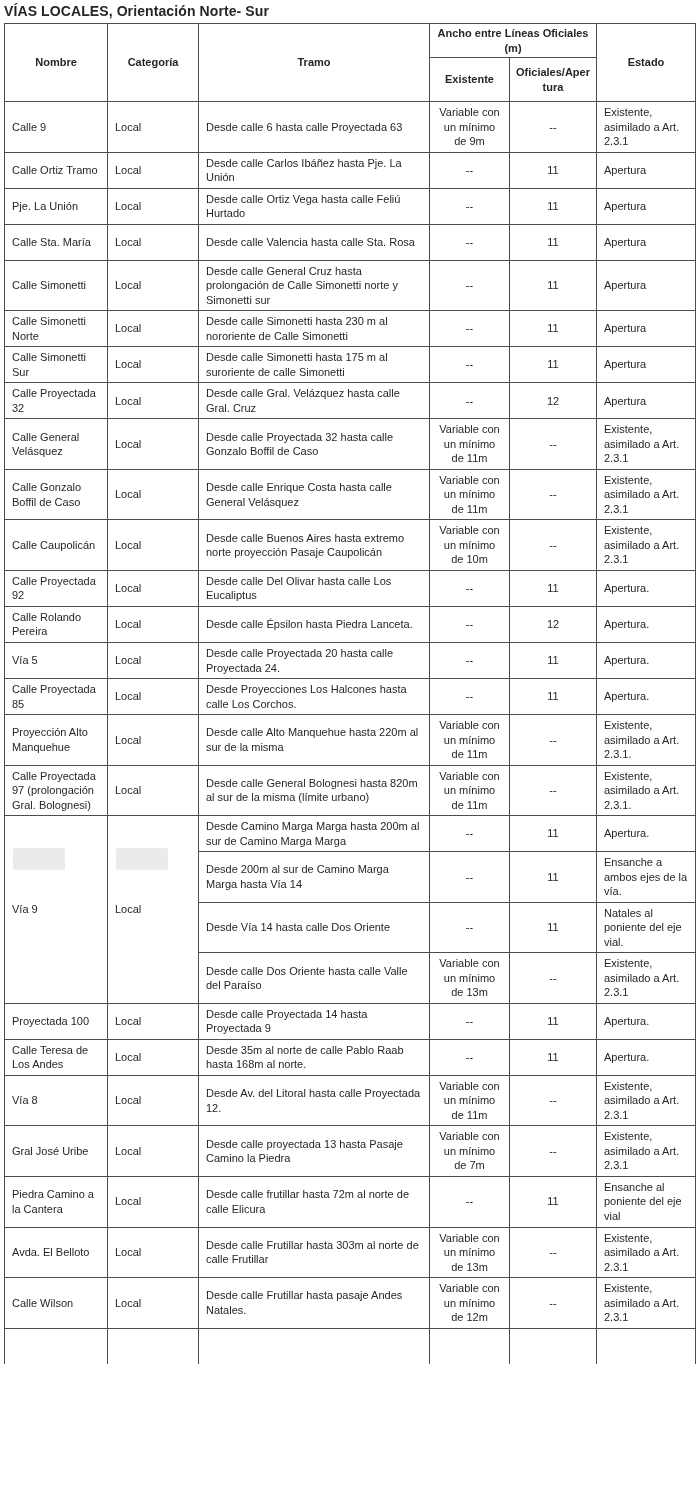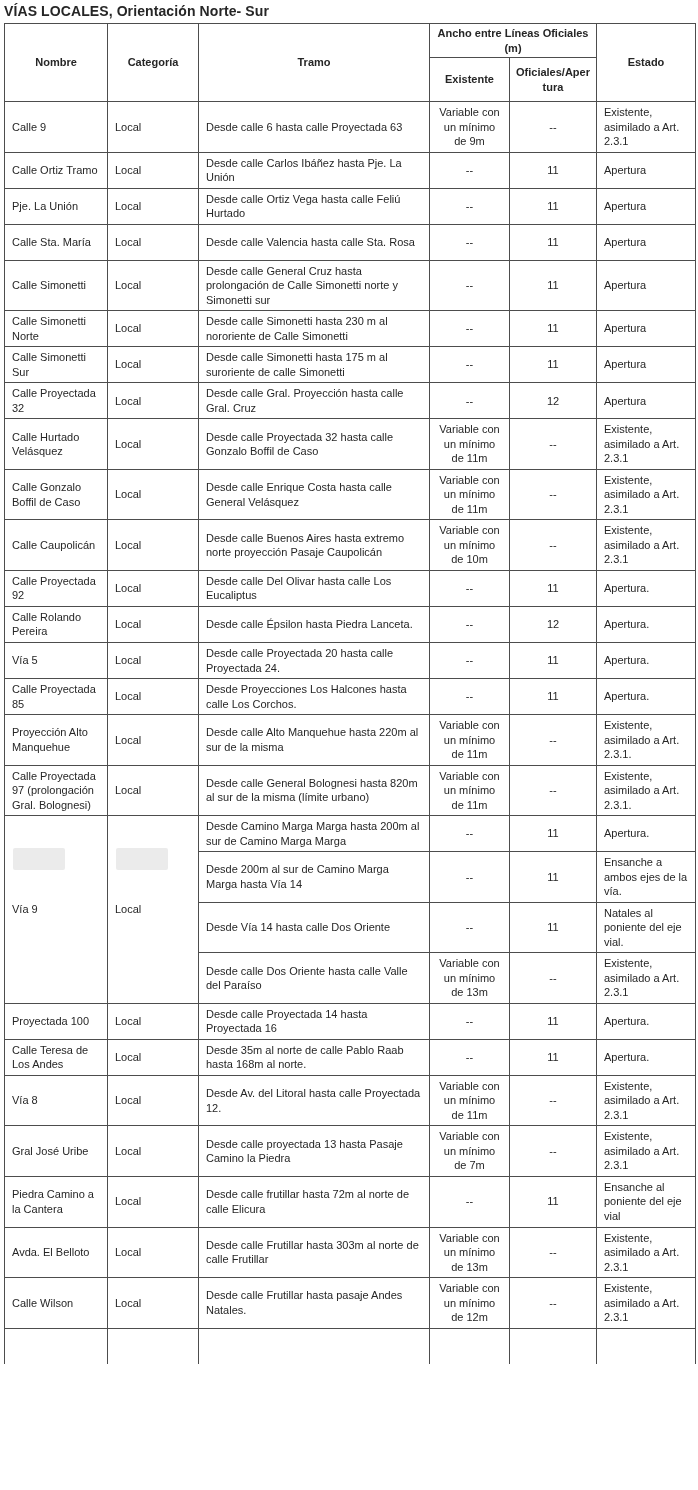--- a/index.html
+++ b/index.html
@@ -130,27 +130,27 @@
         <td class="name-cell">Calle Simonetti Sur</td>
         <td class="name-cell">Local</td>
         <td>Desde calle Simonetti hasta 175 m al suroriente de calle Simonetti</td>
         <td class="center">--</td>
         <td class="center">11</td>
         <td>Apertura</td>
       </tr>
       <tr>
         <td class="name-cell">Calle Proyectada 32</td>
         <td class="name-cell">Local</td>
-        <td>Desde calle Gral. Proyección hasta calle Gral. Cruz</td>
+        <td>Desde calle Gral. Velázquez hasta calle Gral. Cruz</td>
         <td class="center">--</td>
         <td class="center">12</td>
         <td>Apertura</td>
       </tr>
       <tr>
-        <td class="name-cell">Calle Hurtado Velásquez</td>
+        <td class="name-cell">Calle General Velásquez</td>
         <td class="name-cell">Local</td>
         <td>Desde calle Proyectada 32 hasta calle Gonzalo Boffil de Caso</td>
         <td class="center">Variable con un mínimo de 11m</td>
         <td class="center">--</td>
         <td>Existente, asimilado a Art. 2.3.1</td>
       </tr>
       <tr>
         <td class="name-cell">Calle Gonzalo Boffil de Caso</td>
         <td class="name-cell">Local</td>
         <td>Desde calle Enrique Costa hasta calle General Velásquez</td>
@@ -236,21 +236,21 @@
       </tr>
       <tr>
         <td>Desde calle Dos Oriente hasta calle Valle del Paraíso</td>
         <td class="center">Variable con un mínimo de 13m</td>
         <td class="center">--</td>
         <td>Existente, asimilado a Art. 2.3.1</td>
       </tr>
       <tr>
         <td class="name-cell">Proyectada 100</td>
         <td class="name-cell">Local</td>
-        <td>Desde calle Proyectada 14 hasta Proyectada 16</td>
+        <td>Desde calle Proyectada 14 hasta Proyectada 9</td>
         <td class="center">--</td>
         <td class="center">11</td>
         <td>Apertura.</td>
       </tr>
       <tr>
         <td class="name-cell">Calle Teresa de Los Andes</td>
         <td class="name-cell">Local</td>
         <td>Desde 35m al norte de calle Pablo Raab hasta 168m al norte.</td>
         <td class="center">--</td>
         <td class="center">11</td>

